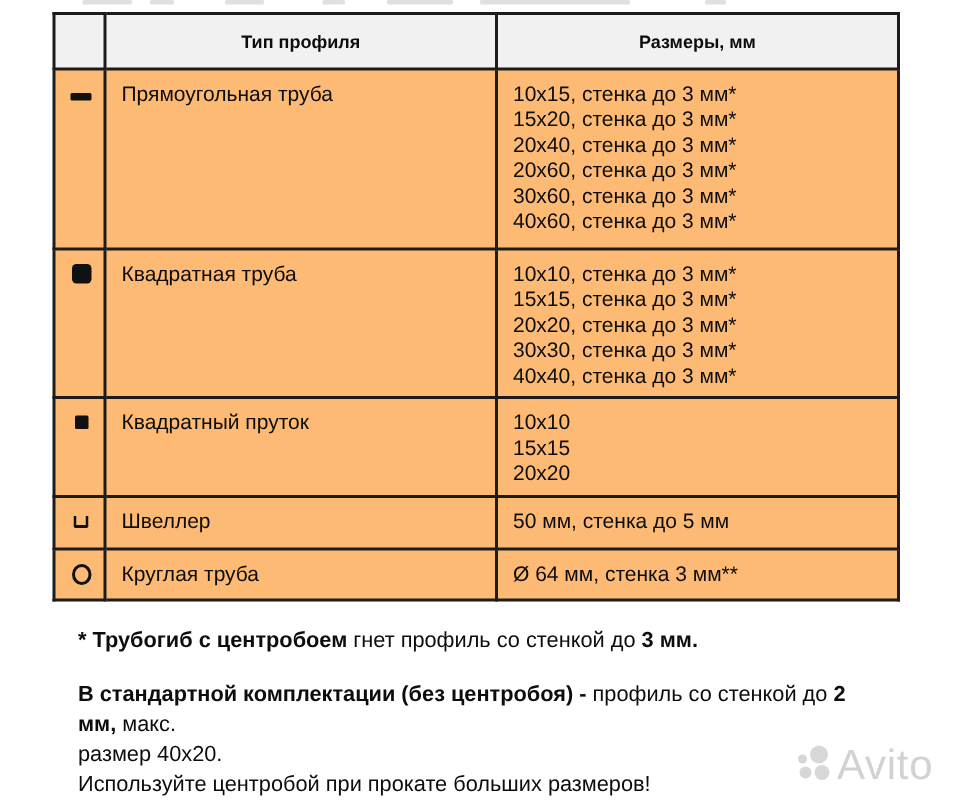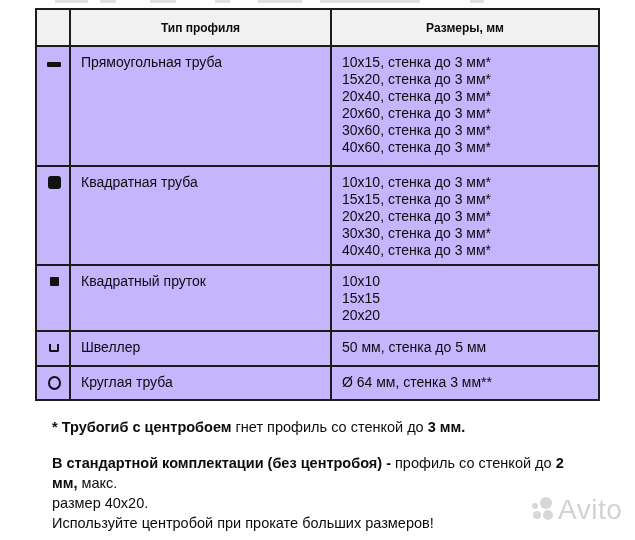--- a/index.html
+++ b/index.html
@@ -35,21 +35,21 @@
     font-weight: bold;
     text-align: center;
     vertical-align: middle;
     padding: 0;
   }
   table.spec tbody td {
     vertical-align: top;
     font-size: 14px;
     line-height: 17px;
     padding: 7px 8px 5px 10px;
-    background: #c4b5fd;
+    background: #fdba74;
   }
   td.sizes { white-space: pre-line; padding-left: 11px; }
   td.icon-cell { text-align: center; padding: 7px 2px 5px 2px; }
 
   tbody tr:nth-child(1) { height: 120px; }
   tbody tr:nth-child(2) { height: 97px; }
   tbody tr:nth-child(3) { height: 66px; }
   tbody tr:nth-child(4) { height: 35px; }
   tbody tr:nth-child(5) { height: 34px; }
   tbody tr:nth-child(6) { height: 49px; }

